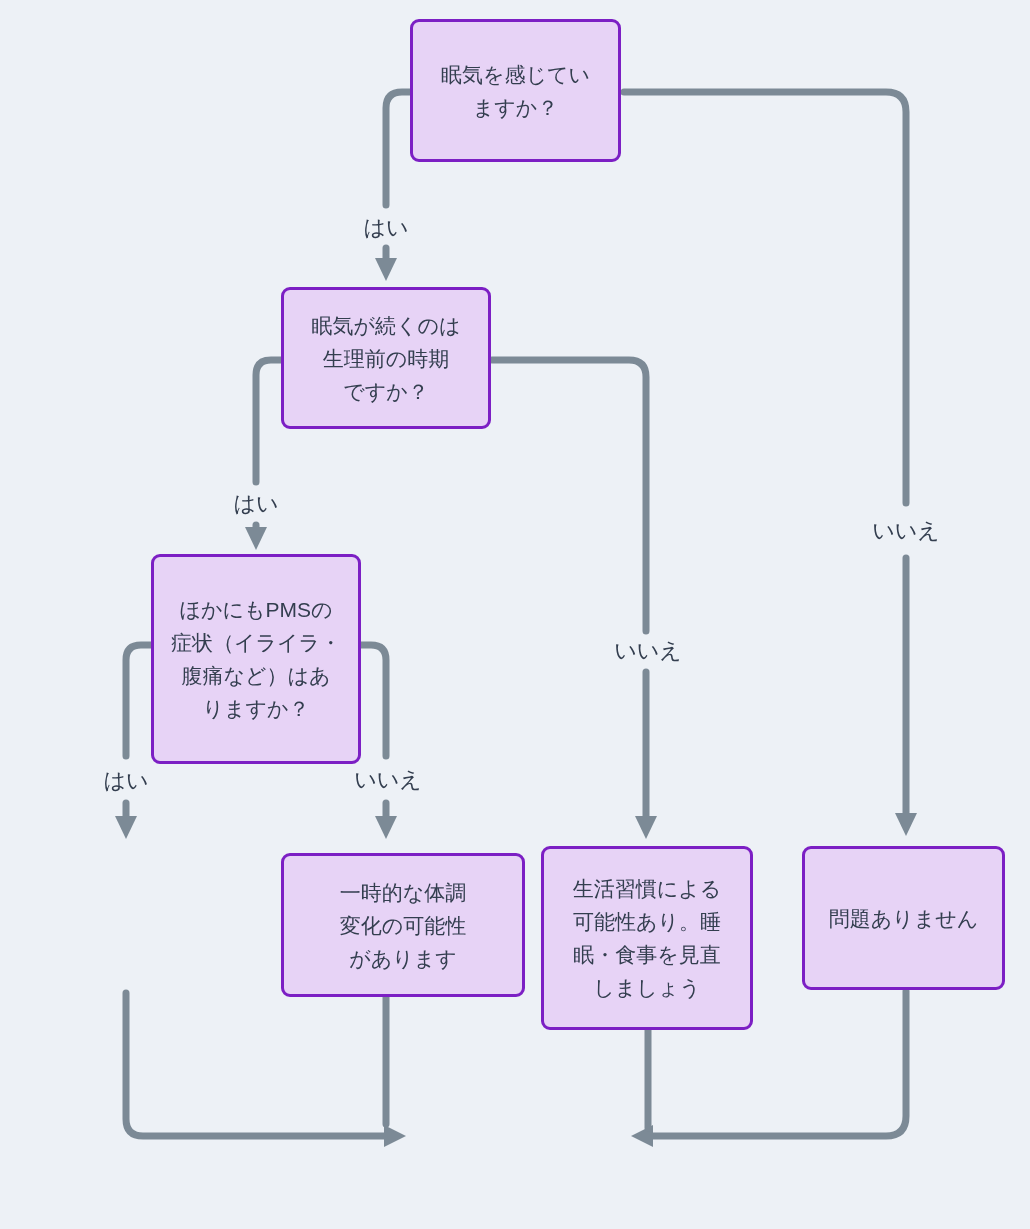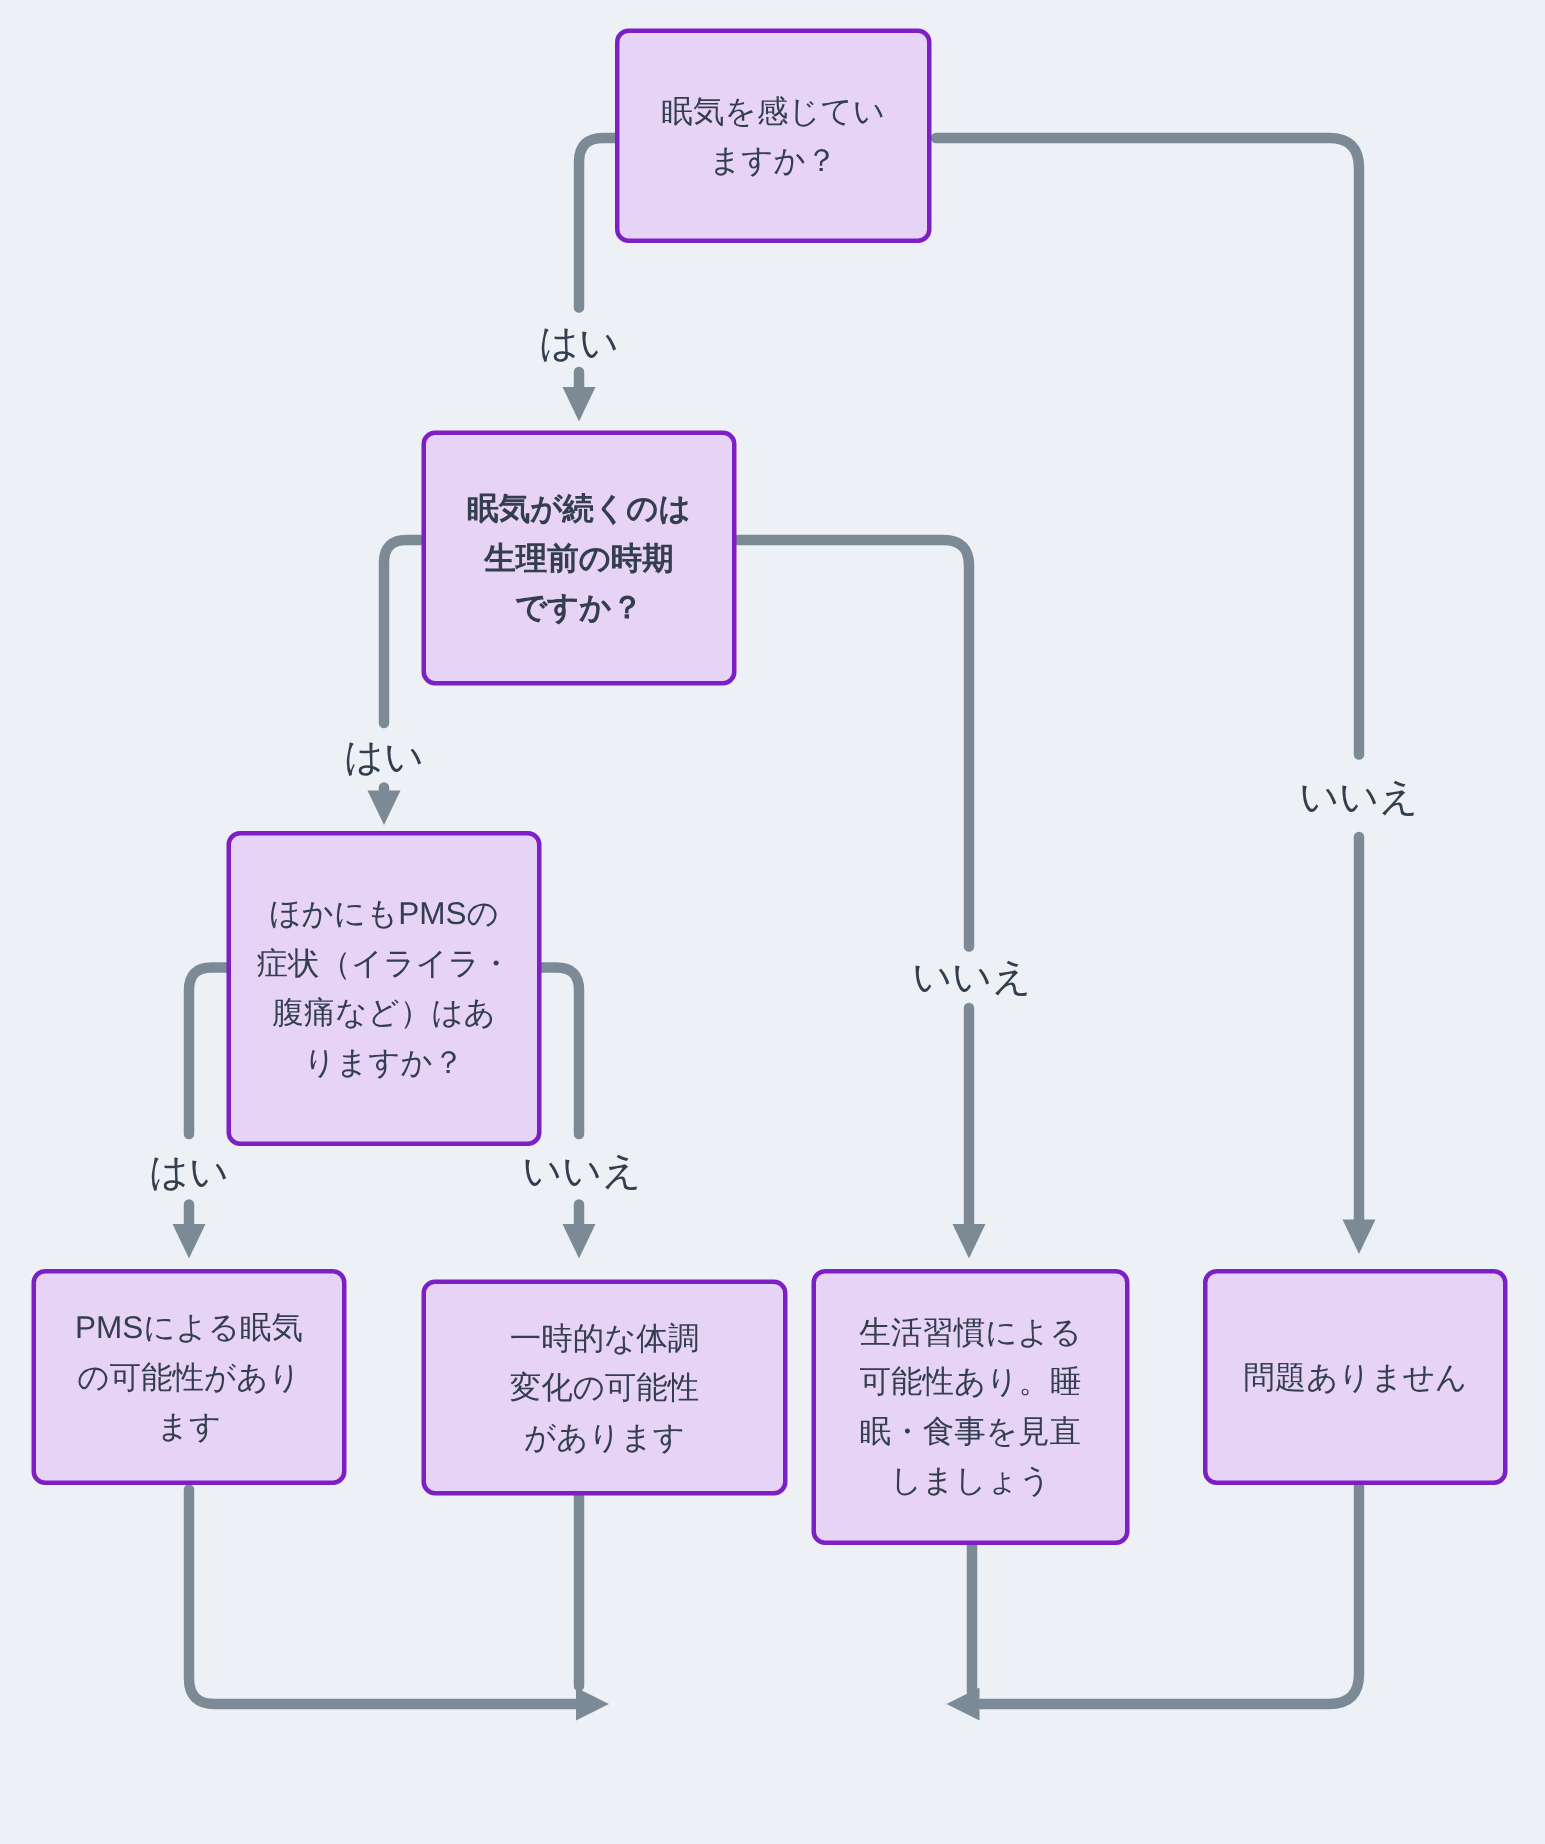--- a/index.html
+++ b/index.html
@@ -46,27 +46,27 @@
     align-items: center;
     justify-content: center;
     text-align: center;
     white-space: pre-line;
     padding: 6px 10px;
   }
   .edge-label {
     position: absolute;
     transform: translate(-50%, -50%);
     color: var(--text);
-    font-size: 26px;
+    font-size: 22px;
     line-height: 26px;
     white-space: nowrap;
   }
   
   .n0 { left: 410px; top: 19px;   width: 211px; height: 143px; }
-  .n1 { left: 281px; top: 287px;  width: 210px; height: 170px; font-weight: bold; }
+  .n1 { left: 281px; top: 287px;  width: 210px; height: 142px; }
   .n2 { left: 151px; top: 554px;  width: 210px; height: 210px; }
   .n3 { left: 21px;  top: 846px;  width: 210px; height: 144px; }
   .n4 { left: 281px; top: 853px;  width: 244px; height: 144px; }
   .n5 { left: 541px; top: 846px;  width: 212px; height: 184px; }
   .n6 { left: 802px; top: 846px;  width: 203px; height: 144px; }
   .n7 { left: 410px; top: 1064px; width: 212px; height: 143px; }
   
   .l0 { left: 386px; top: 228px; }
   .l1 { left: 906px; top: 531px; }
   .l2 { left: 256px; top: 504px; }
@@ -138,23 +138,20 @@
 
   <div class="node n0">眠気を感じてい
 ますか？</div>
   <div class="node n1">眠気が続くのは
 生理前の時期
 ですか？</div>
   <div class="node n2">ほかにもPMSの
 症状（イライラ・
 腹痛など）はあ
 りますか？</div>
-  <div class="node n3">PMSによる眠気
-の可能性があり
-ます</div>
   <div class="node n4">一時的な体調
 変化の可能性
 があります</div>
   <div class="node n5">生活習慣による
 可能性あり。睡
 眠・食事を見直
 しましょう</div>
   <div class="node n6">問題ありません</div>
 
   <span class="edge-label l0">はい</span>

